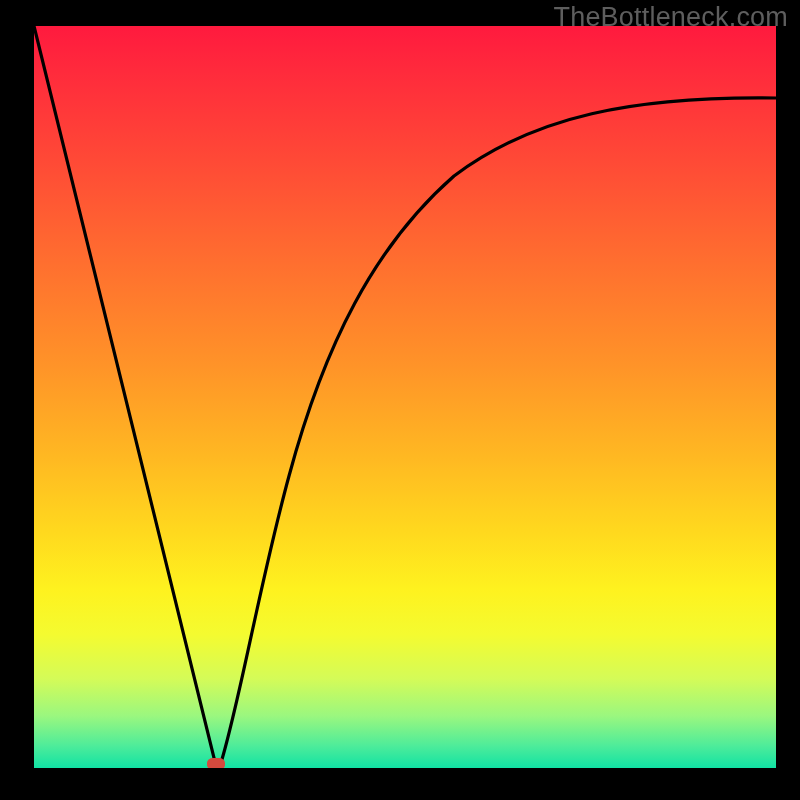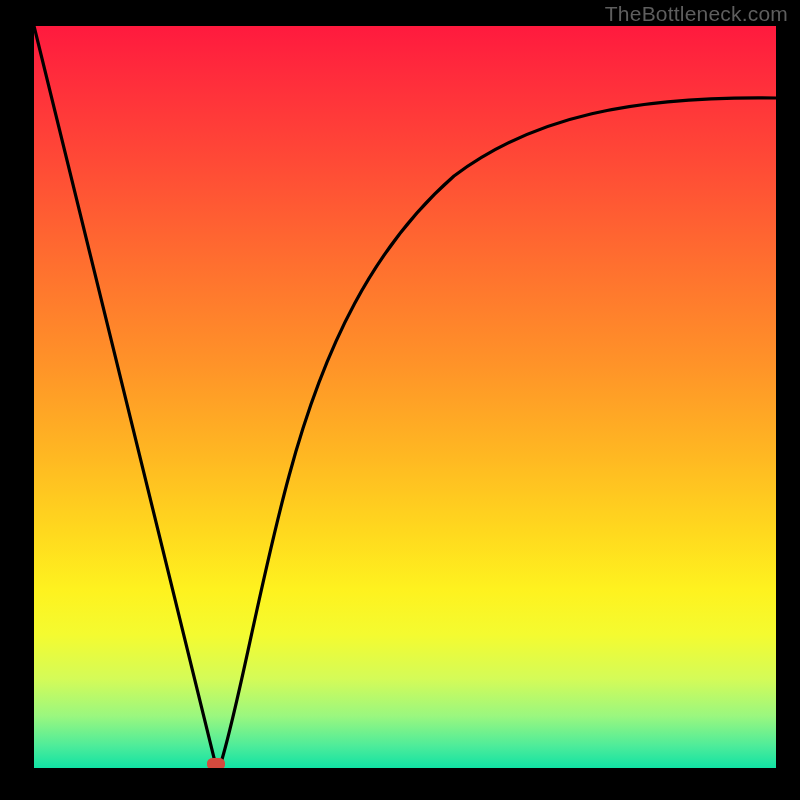--- a/index.html
+++ b/index.html
@@ -15,21 +15,21 @@
     position: relative;
     width: 800px;
     height: 800px;
     background: #000;
   }
   .watermark {
     position: absolute;
     top: 2px;
     right: 12px;
     color: #5e5e5e;
-    font-size: 21px;
+    font-size: 27px;
     font-weight: 500;
     letter-spacing: 0.2px;
     z-index: 10;
   }
   .plot-area {
     position: absolute;
     left: 34px;
     top: 26px;
     width: 742px;
     height: 742px;

